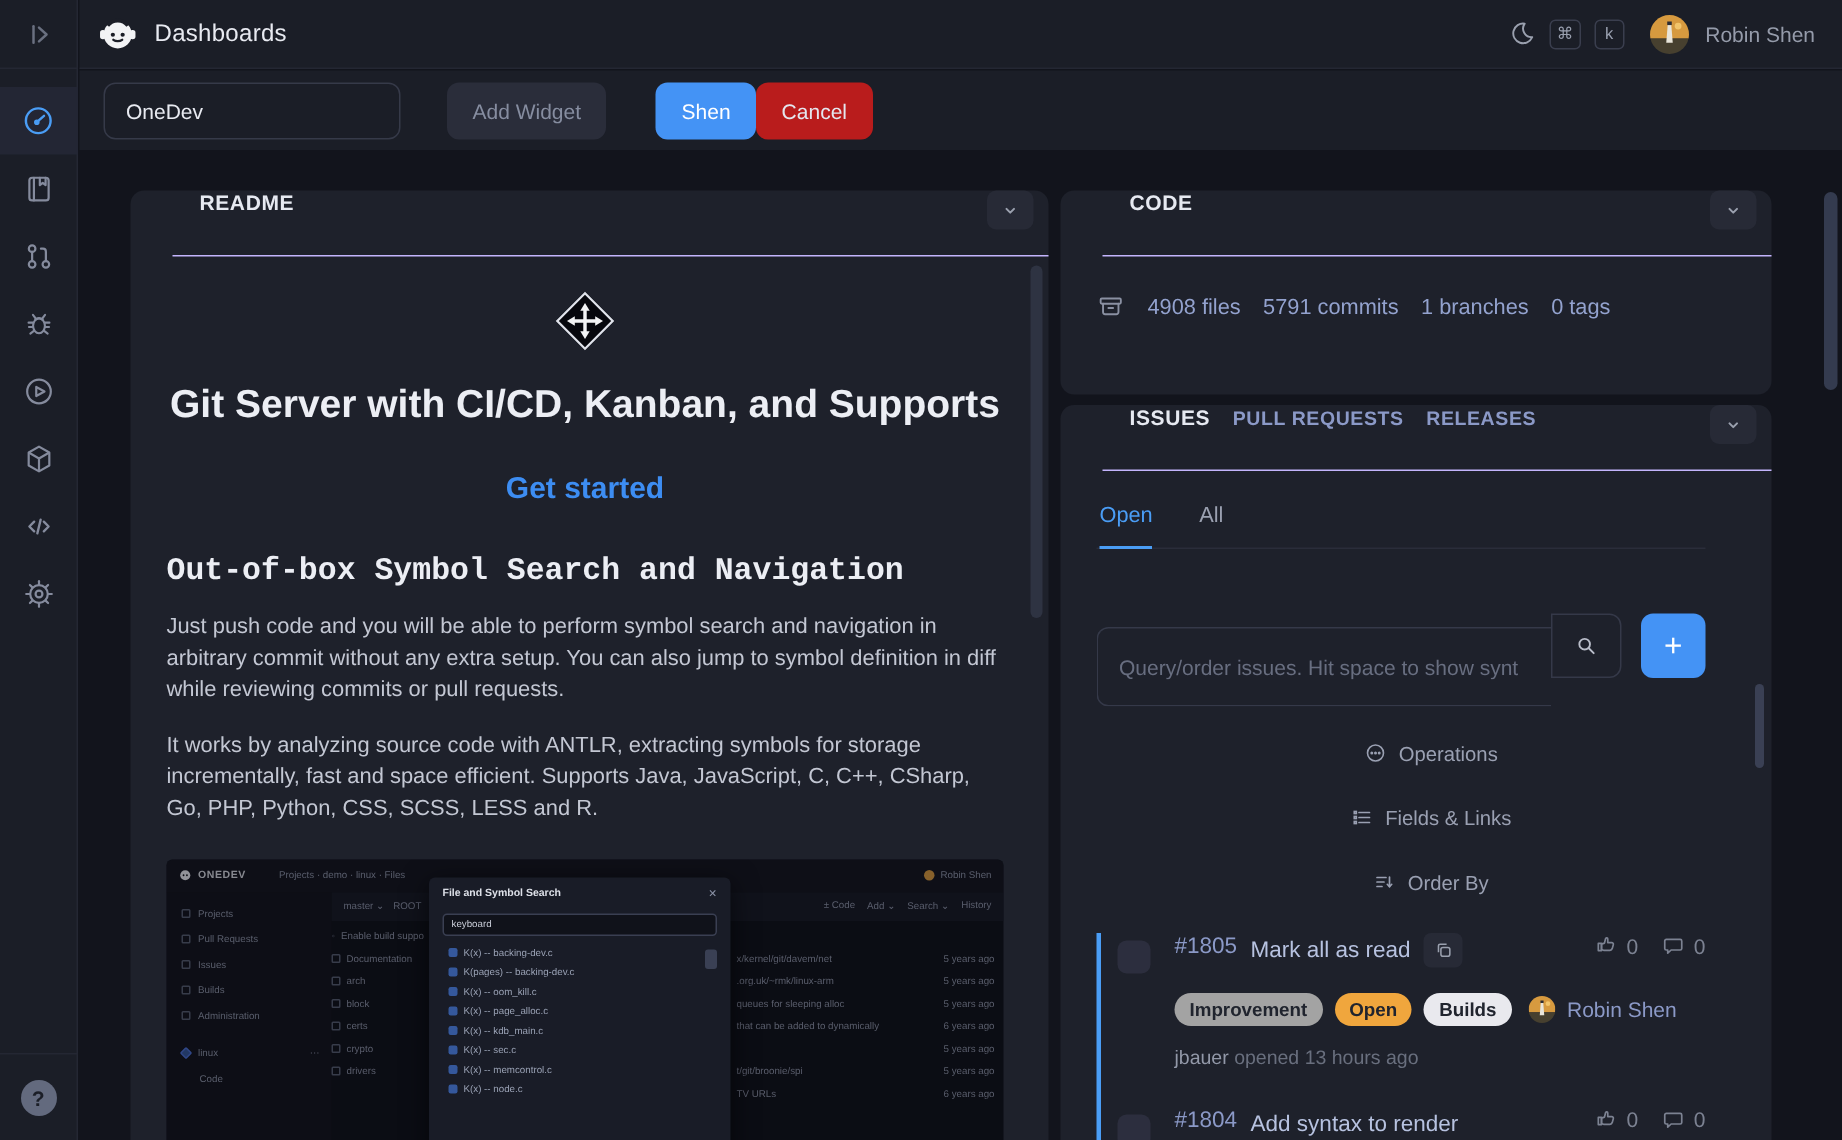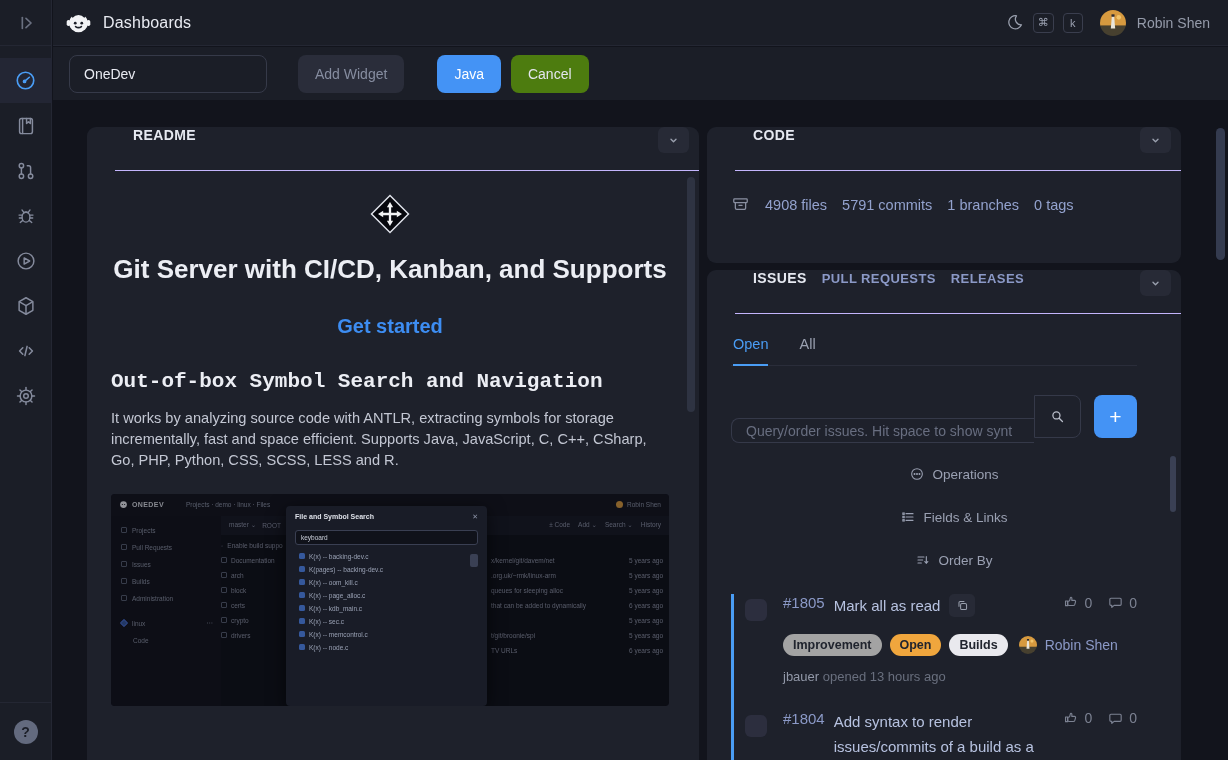--- a/index.html
+++ b/index.html
@@ -26,21 +26,21 @@
   .kbd { min-width:20px; height:20px; padding:0 4px; border:1px solid #3a3e4e; border-radius:4px; color:#9aa0b0; font-size:11px; display:flex; align-items:center; justify-content:center;}
   .avatar { width:26px; height:26px; border-radius:50%; overflow:hidden; display:inline-block; margin-left:8px; cursor:pointer;}
   .username { color:#959baa; font-size:14px; margin-left:2px; cursor:pointer;}
 
   
   .toolbar { position:absolute; left:53px; top:47px; right:0; height:53px; background:#1b1e27; display:flex; align-items:center; padding-left:16px;}
   .name-input { width:198px; height:38px; background:transparent; border:1px solid #363a49; border-radius:8px; color:#e8eaf1; font-size:14px; padding:0 14px; outline:none; font-family:inherit;}
   .btn { height:38px; border:none; border-radius:8px; font-size:14px; padding:0 17px; cursor:pointer; font-family:inherit;}
   .btn-muted { background:#2a2d3a; color:#868da0; margin-left:31px;}
   .btn-primary { background:#4493f5; color:#fff; margin-left:33px;}
-  .btn-dark { background:#4d7c0f; color:#e4e6ee; margin-left:10px;text-align:center;}
+  .btn-dark { background:#b91c1c; color:#e4e6ee; text-align:center;}
 
   
   .content { position:absolute; left:53px; top:100px; right:0; bottom:0; background:#12141c;}
   .page-scrollbar { position:absolute; right:3px; top:28px; width:9px; height:132px; border-radius:5px; background:#343b4f; cursor:pointer; z-index:9;}
 
   .panel { position:absolute; background:#1e212b; border-radius:9px; }
   .panel-header { height:44px; display:flex; align-items:flex-start; padding:0 10px 0 18px; border-bottom:1px solid #c4b5fd;margin-left:28px;}
   .panel-title { font-size:14px; font-weight:bold; color:#e6e9f1; letter-spacing:.4px;}
   .panel-chevron { margin-left:auto; width:31px; height:26px; background:#272a36; border:none; border-radius:6px; display:flex; align-items:center; justify-content:center; cursor:pointer;}
 
@@ -91,21 +91,21 @@
 
   #issues-panel { left:654px; top:170px; width:474px; height:590px;}
   .issues-header-links { display:flex; align-items:center; gap:15px;}
   .hdr-link { font-size:13px; font-weight:bold; color:#8b99c7; letter-spacing:.4px; cursor:pointer;}
   .issues-body { position:relative; padding:22px 4px 0 24px; }
   .issues-scrollbar { position:absolute; right:5px; top:142px; width:6px; height:56px; background:#3a4054; border-radius:3px; cursor:pointer;}
   .tabs { display:flex; gap:31px; padding-left:2px; border-bottom:1px solid #2a2d3a; margin-right:40px;}
   .tab { font-size:14.5px; padding-bottom:12px; cursor:pointer; color:#9aa0b0;}
   .tab.active { color:#4a9df5; border-bottom:2px solid #4a9df5; margin-bottom:-1px;}
   .search-row { display:flex; align-items:center; margin-top:24px; margin-right:40px;}
-  .issue-search { flex:1; height:25px; border:1px solid #353949; border-right:none; border-radius:8px 0 0 8px; background:transparent; color:#c9cdd8; font-size:14px; padding:0 14px; outline:none; font-family:inherit;margin-top:28px;}
+  .issue-search { flex:1; height:53px; border:1px solid #353949; border-right:none; border-radius:8px 0 0 8px; background:transparent; color:#c9cdd8; font-size:14px; padding:0 14px; outline:none; font-family:inherit;margin-top:28px;}
   .issue-search::placeholder { color:#686e80;}
   .search-btn { width:47px; height:43px; border:1px solid #353949; border-radius:0 8px 8px 0; background:transparent; display:flex; align-items:center; justify-content:center; cursor:pointer;}
   .plus-btn { width:43px; height:43px; margin-left:13px; border:none; border-radius:8px; background:#4493f5; color:#fff; font-size:21px; line-height:1; cursor:pointer; display:flex; align-items:center; justify-content:center;}
   .filter-row { display:flex; align-items:center; gap:27px; margin-top:23px; color:#9aa0b2; font-size:13.5px;flex-direction:column;}
   .filter-item { display:flex; align-items:center; gap:7px; cursor:pointer;}
   .issue-list { position:relative; margin-top:26px; padding-left:14px;}
   .issue-accent { position:absolute; left:0; top:0; bottom:-10px; width:3px; background:#4a9df5;}
   .issue-row { display:flex; margin-bottom:26px;}
   .issue-check { width:22px; height:22px; border-radius:6px; background:#2c2e3e; flex:0 0 auto; margin-top:5px; cursor:pointer;}
   .issue-main { margin-left:16px; flex:1;}
@@ -243,21 +243,21 @@
             <rect x="10.6" y="4" width="2.8" height="2.2" fill="#2c2c34"></rect>
           </svg>
       </span>
       <span class="username">Robin Shen</span>
     </div>
   </header>
 
   <div class="toolbar">
     <input class="name-input" type="text" value="OneDev" style="">
     <button class="btn btn-muted">Add Widget</button>
-    <button class="btn btn-primary">Java</button>
+    <button class="btn btn-primary">Shen</button>
     <button class="btn btn-dark">Cancel</button>
   </div>
 
   <main class="content">
     <div class="page-scrollbar"></div>
 
     <section class="panel" id="readme-panel">
       <div class="panel-header">
         <span class="panel-title">README</span>
         <button class="panel-chevron">
@@ -279,20 +279,21 @@
               <polygon points="22,10.5 25,15.5 19,15.5"></polygon>
                 <polygon points="22,33.5 25,28.5 19,28.5"></polygon>
               <polygon points="10.5,22 15.5,19 15.5,25"></polygon>
                 <polygon points="33.5,22 28.5,19 28.5,25"></polygon>
             </g>
           </svg>
         </div>
         <h1 class="md-h1">Git Server with CI/CD, Kanban, and Supports</h1>
         <div class="md-link">Get started</div>
         <h2 class="md-h2">Out-of-box Symbol Search and Navigation</h2>
+        <p class="md-p">Just push code and you will be able to perform symbol search and navigation in arbitrary commit without any extra setup. You can also jump to symbol definition in diff while reviewing commits or pull requests.</p>
         <p class="md-p">It works by analyzing source code with ANTLR, extracting symbols for storage incrementally, fast and space efficient. Supports Java, JavaScript, C, C++, CSharp, Go, PHP, Python, CSS, SCSS, LESS and R.</p>
 
         <div class="shot">
           <div class="shot-top">
             <svg width="9" height="9" viewBox="0 0 24 24">
                 <circle cx="12" cy="12" r="9" fill="#e9eaf0"></circle>
                 <circle cx="9" cy="12" r="1.6" fill="#10121a"></circle>
                 <circle cx="15" cy="12" r="1.6" fill="#10121a"></circle>
               </svg>
             <span class="shot-brand">ONEDEV</span>

